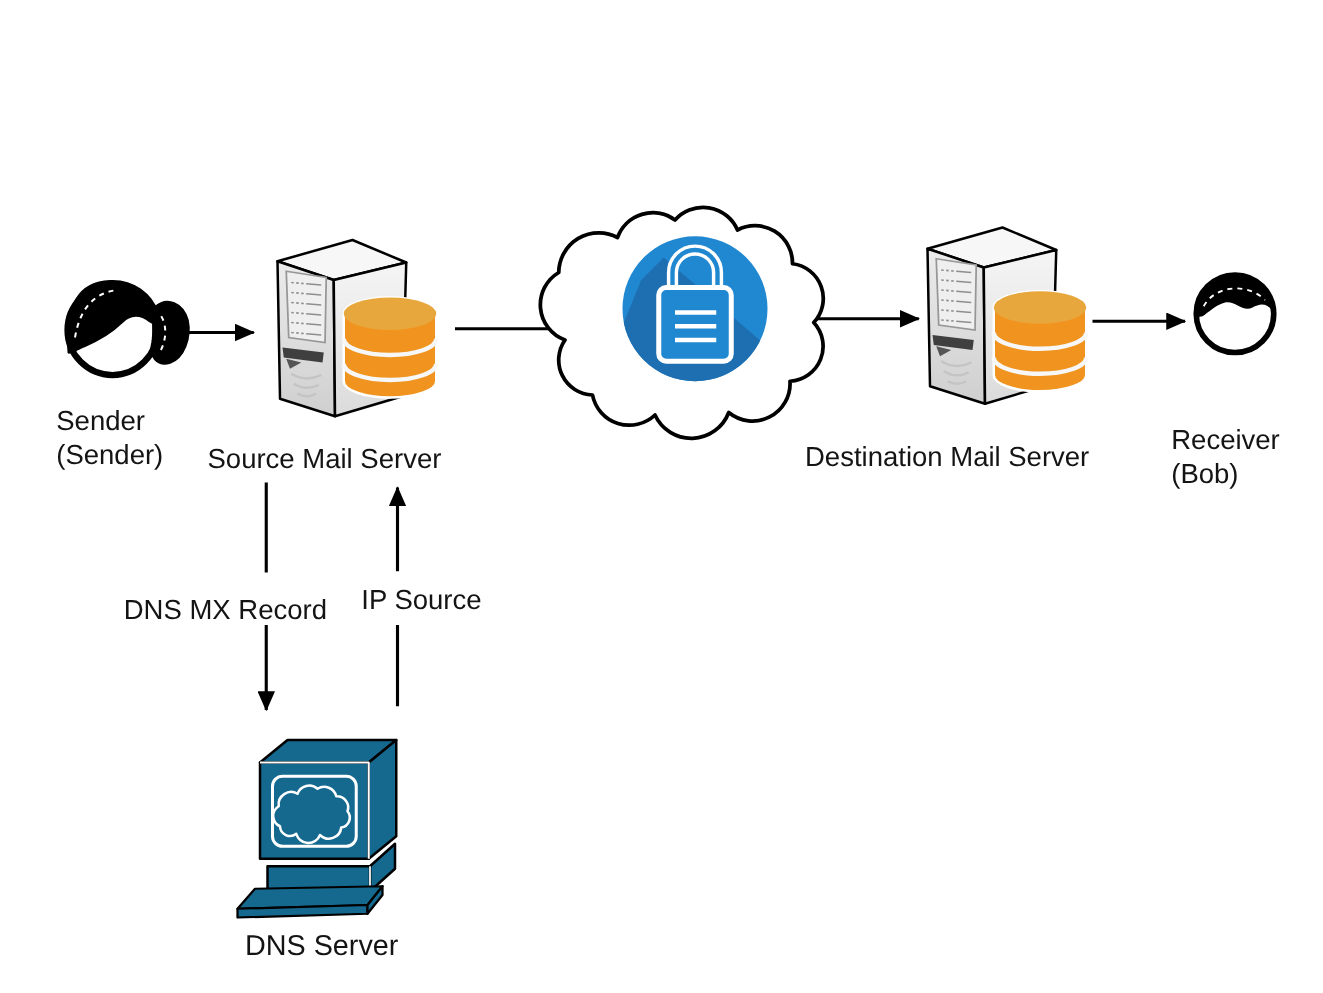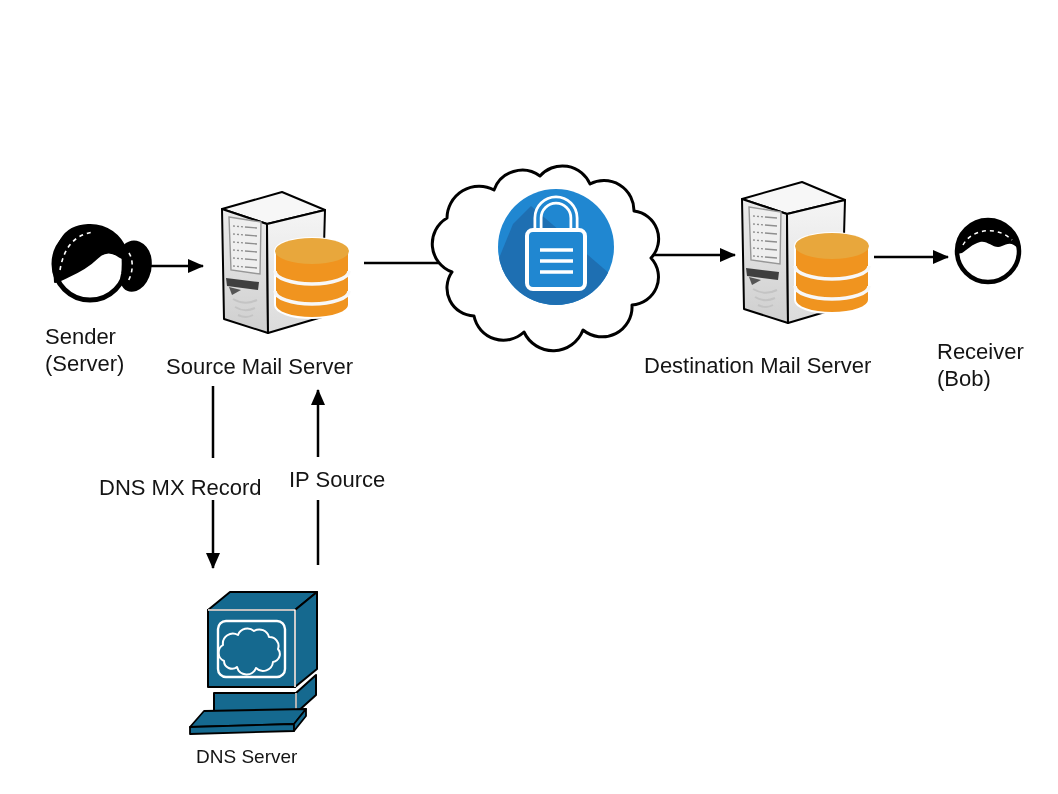--- a/index.html
+++ b/index.html
@@ -1,21 +1,21 @@
 <!DOCTYPE html>
 <html><head>
 <meta charset="utf-8">
 <style>
   html,body{margin:0;padding:0;background:#fff;}
   .canvas{
     position:relative;width:1038px;height:794px;background:#fff;overflow:hidden;
     font-family:"Liberation Sans",sans-serif;color:#141414;
   }
   .lbl{position:absolute;font-size:22px;line-height:27px;white-space:nowrap;}
-  .lbl-big{font-size:19px;}
+  .lbl-big{font-size:23px;}
   svg{position:absolute;left:0;top:0;}
 </style>
 </head>
 <body>
 
 <div class="canvas">
 
   <svg width="1058" height="794" viewBox="0 0 1058 794">
     <defs>
       <marker id="ah" markerUnits="userSpaceOnUse" markerWidth="18" markerHeight="14" refX="15" refY="7" orient="auto">
@@ -148,21 +148,21 @@
       <rect x="24" y="110" width="82" height="20" fill="#15698F" stroke="#000" stroke-width="2"></rect>
       <line x1="106" y1="110" x2="106" y2="130" stroke="#FFF" stroke-width="1.4"></line>
       <path d="M14,128 L116,126 L104,141 L0,144 Z" fill="#15698F" stroke="#000" stroke-width="1.8"></path>
       <path d="M0,144 L104,141 L104,148 L0,151 Z" fill="#15698F" stroke="#000" stroke-width="1.8"></path>
       <path d="M104,141 L116,126 L116,133 L104,148 Z" fill="#15698F" stroke="#000" stroke-width="1.8"></path>
     </g>
   </svg>
 
   <div class="lbl" style="left:45px;top:323px;">
     <div>Sender</div>
-    <div>(Server)</div>
+    <div>(Sender)</div>
   </div>
 
   <div class="lbl" style="left:644px;top:352px;">Destination Mail Server</div>
 
   <div class="lbl" style="left:166px;top:353px;">Source Mail Server</div>
 
   <div class="lbl" style="left:937px;top:338px;">
     <div>Receiver</div>
     <div>(Bob)</div>
   </div>

